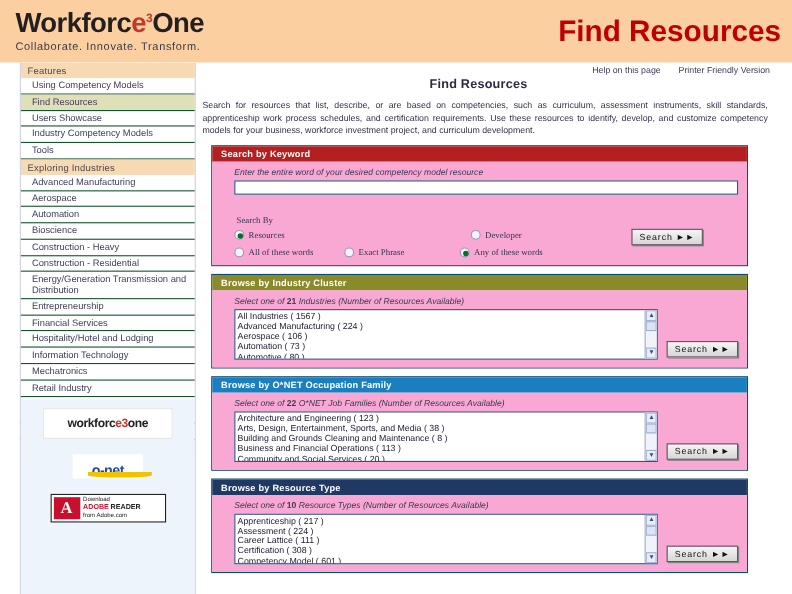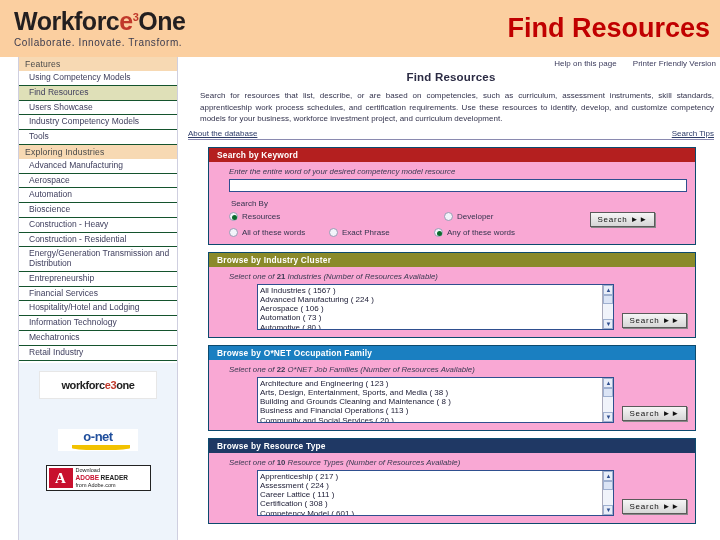--- a/index.html
+++ b/index.html
@@ -53,40 +53,40 @@
   }
   .side-item.active { background:#dfe0b8; }
   #sidebar-bottom { background:#eef4fb; position:absolute; left:0; right:0; top:306px; bottom:0; }
   #wf-logo {
     width:118px; height:28px; margin:8px auto 0; background:#fff;
     border:1px solid #e7e7e7; display:flex; align-items:center; justify-content:center;
     font-size:11px; font-weight:bold; color:#222; letter-spacing:-.4px;
   }
   #wf-logo .red { color:#c0392b; }
   #onet-logo {
-    width:80px; height:22px; margin:30px auto 0; background:#fff;
-    display:flex; align-items:flex-start; justify-content:center;
+    width:64px; height:22px; margin:14px auto 0; background:#fff;
+    display:flex; align-items:flex-end; justify-content:center;
     font-size:13px; font-weight:bold; color:#1f4e9c; letter-spacing:-.5px;
     position:relative;
   }
   #onet-logo .swoosh {
     position:absolute; left:14px; bottom:1px; width:58px; height:5px;
     background:#f2c200; border-radius:0 0 40% 40%;
   }
   #adobe-logo {
     width:105px; height:26px; margin:14px auto 0; background:#fff;
     border:1px solid #222; display:flex; align-items:center; gap:3px; padding:2px;
   }
   #adobe-logo .sq { width:24px; height:20px; background:#c8102e; color:#fff;
     font-size:15px; font-weight:bold; text-align:center; line-height:20px; font-family:"Liberation Serif", serif;}
   #adobe-logo .txt { font-size:5.5px; line-height:1.25; color:#222; }
   #adobe-logo .txt .b { color:#c8102e; font-weight:bold; font-size:6.5px; }
 
   
-  #main { position:absolute; left:182px; top:0; width:538px; height:483px; }
+  #main { position:absolute; left:166px; top:0; width:538px; height:483px; }
   #toplinks {
     text-align:right; font-size:8px; color:#3b3b5c; padding:2px 4px 0 0;
   }
   #toplinks span { margin-left:14px; }
   #main-title {
     text-align:center; font-size:11.5px; font-weight:bold; color:#2b2b44;
     margin-top:3px; letter-spacing:.2px;
   }
   #intro {
     font-size:8px; color:#33334d; text-align:justify; line-height:1.45;
@@ -104,23 +104,23 @@
     color:#ffffff; font-weight:bold; font-size:8.4px;
     padding:2px 0 2px 8px; letter-spacing:.2px;
   }
   .panel-body { background:#f9a8d4; padding:5px 8px 7px 20px; }
   .panel-sub { font-size:7.8px; color:#3a3a52; font-style:italic; margin-bottom:3px; }
   .panel-sub b { font-style:normal; }
 
   .kw-input {
     width:100%; height:13px; border:1px solid #2f4f8f; background:#fff; display:block;
   }
-  .searchby-label { font-size:8px; color:#33334d; margin:7px 0 4px 2px; }
+  .searchby-label { font-size:8px; color:#33334d; margin:19px 0 4px 2px;font-family:Liberation Serif, serif; }
   .radio-row { display:flex; align-items:center; font-size:8px; color:#33334d; }
-  .radio-row .opt { display:flex; align-items:flex-start; gap:4px; }
+  .radio-row .opt { display:flex; align-items:flex-start; gap:4px;font-family:Liberation Serif, serif; }
   .rb {
     width:9px; height:9px; border-radius:50%; border:1px solid #9a9ab4;
     background:#f2f4fa; display:inline-block; position:relative; flex:none;
   }
   .rb.on::after {
     content:""; position:absolute; left:2px; top:2px; width:5px; height:5px;
     border-radius:50%; background:#0b6b2e;
   }
   .rowA { margin-bottom:7px; }
 
@@ -142,21 +142,21 @@
     font-size:6px; color:#2f4f8f;
   }
   .sb-thumb { height:9px; background:#dbe4f5; border:1px solid #9fb0d0; margin:0 0; }
 
   .btn {
     background:linear-gradient(#f6f6f6,#d6d6d6); border:1px solid #5a5a5a;
     font-size:8px; font-weight:normal; color:#111; letter-spacing:.8px;
     padding:2px 6px; white-space:nowrap; box-shadow:1px 1px 0 #888;
   }
   .row-with-btn { display:flex; align-items:flex-end; gap:8px; }
-  .row-with-btn .grow { flex:1;margin-left:28px; }
+  .row-with-btn .grow { flex:1; }
   .btn-wrap { padding-bottom:2px; }
   .kw-btn-wrap { position:absolute; right:32px; }
 </style>
 </head>
 <body>
 
 <div id="banner">
   <div id="logo-block">
     <div class="logo-main"><span>Workforc</span><span class="logo-e">e</span><span class="logo-sup">3</span><span>One</span></div>
     <div class="logo-tag">Collaborate.  Innovate.  Transform.</div>
@@ -215,24 +215,20 @@
     </div>
   </div>
 
   <div id="main">
     <div id="toplinks">
       <span>Help on this page</span>
       <span>Printer Friendly Version</span>
     </div>
     <div id="main-title">Find Resources</div>
     <div id="intro">Search for resources that list, describe, or are based on competencies, such as curriculum, assessment instruments, skill standards, apprenticeship work process schedules, and certification requirements. Use these resources to identify, develop, and customize competency models for your business, workforce investment project, and curriculum development.</div>
-    <div id="sub-links">
-      <span>About the database</span>
-      <span>Search Tips</span>
-    </div>
 
     <div class="panel">
       <div class="panel-head" style="background:#b41f1f">Search by Keyword</div>
       <div class="panel-body">
         <div class="panel-sub">Enter the entire word of your desired competency model resource</div>
         <input class="kw-input" type="text" value="" style="">
         <div class="searchby-label">Search By</div>
         <div style="position:relative;">
           <div class="radio-row rowA">
             <div class="opt" style="width:215px">

